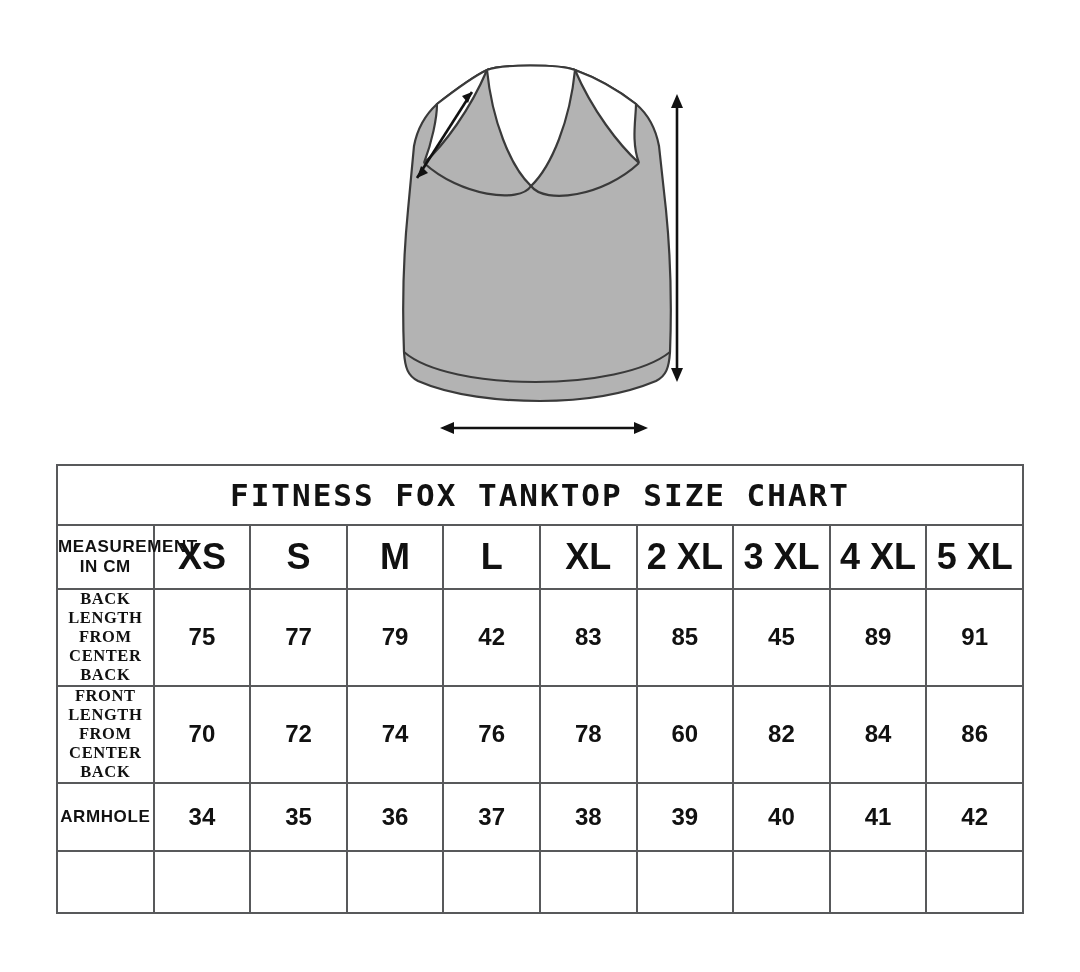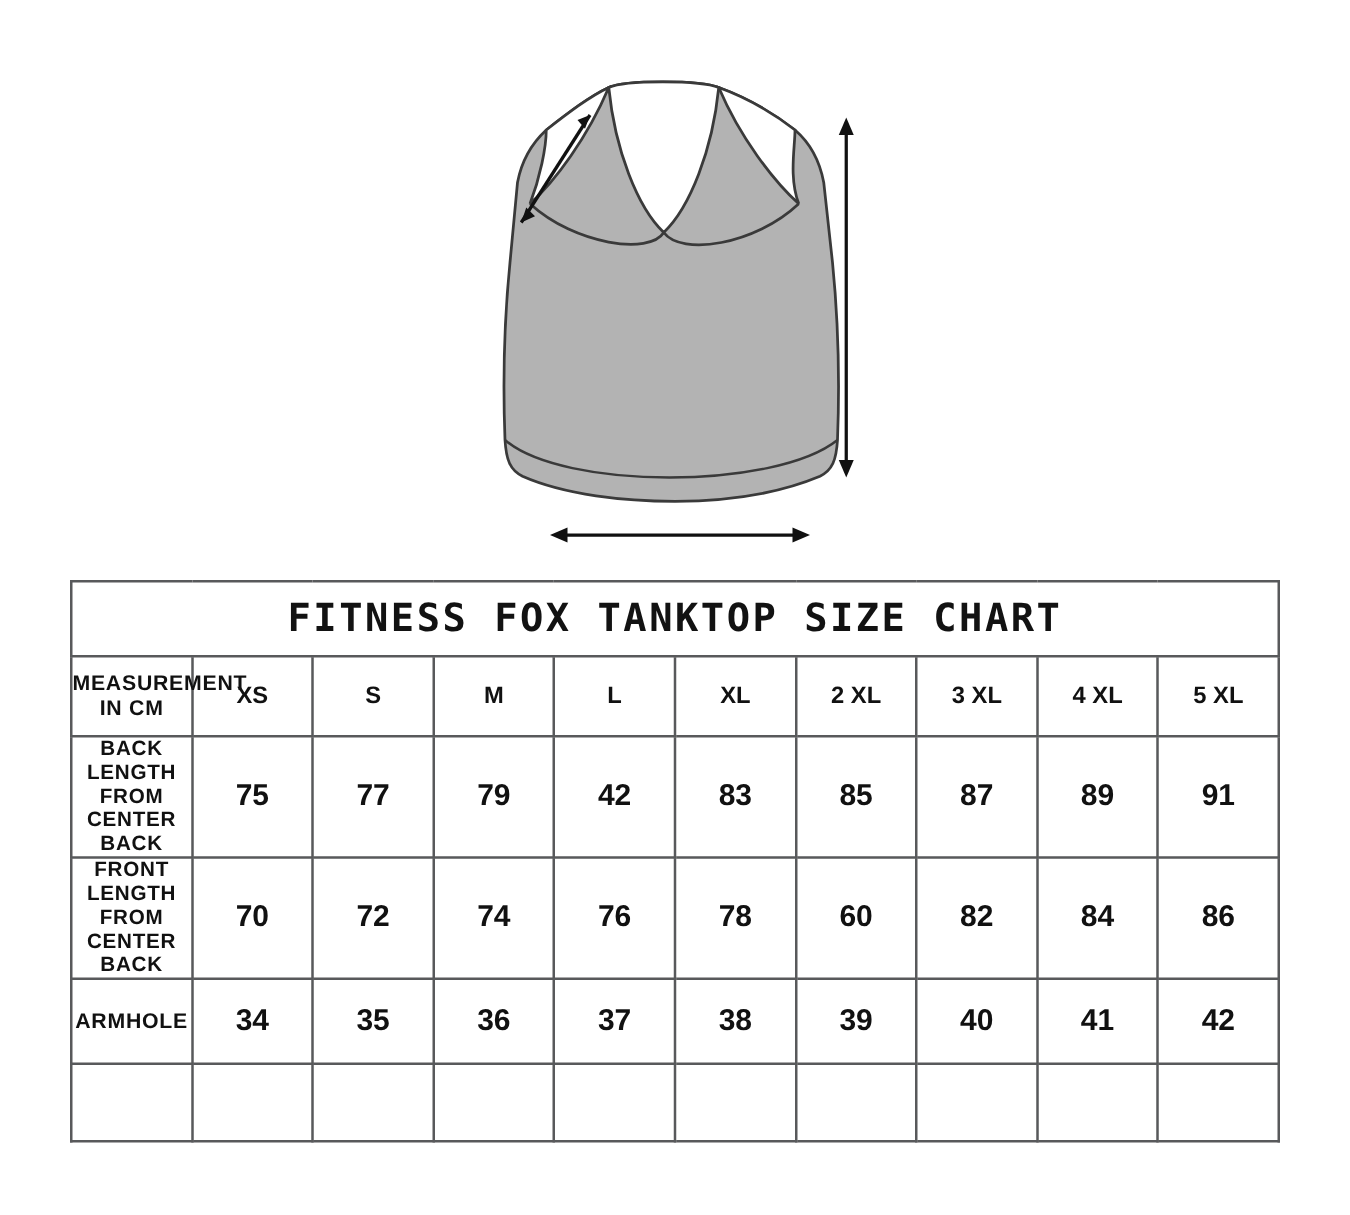--- a/index.html
+++ b/index.html
@@ -65,24 +65,25 @@
   td.row-label {
     font-size: 17px;
     font-weight: bold;
     letter-spacing: 0.6px;
     line-height: 1.15;
     padding: 6px 8px;
     color: #111111;
   }
   td.row-label.small {
     font-size: 16.5px;
+    font-family: Liberation Serif, serif;
   }
 
   td.size-head {
-    font-size: 19px;
+    font-size: 36px;
     font-weight: bold;
     color: #111111;
     height: 62px;
   }
 
   td.value {
     font-size: 24px;
     font-weight: bold;
     color: #111111;
     height: 66px;
@@ -177,21 +178,21 @@
         </tr>
 
         <tr>
           <td class="row-label small">BACK LENGTH FROM CENTER BACK</td>
           <td class="value">75</td>
           <td class="value">77</td>
           <td class="value">79</td>
           <td class="value">42</td>
           <td class="value">83</td>
           <td class="value">85</td>
-          <td class="value">87</td>
+          <td class="value">45</td>
           <td class="value">89</td>
           <td class="value">91</td>
         </tr>
 
         <tr>
           <td class="row-label small">FRONT LENGTH FROM CENTER BACK</td>
           <td class="value">70</td>
           <td class="value">72</td>
           <td class="value">74</td>
           <td class="value">76</td>

